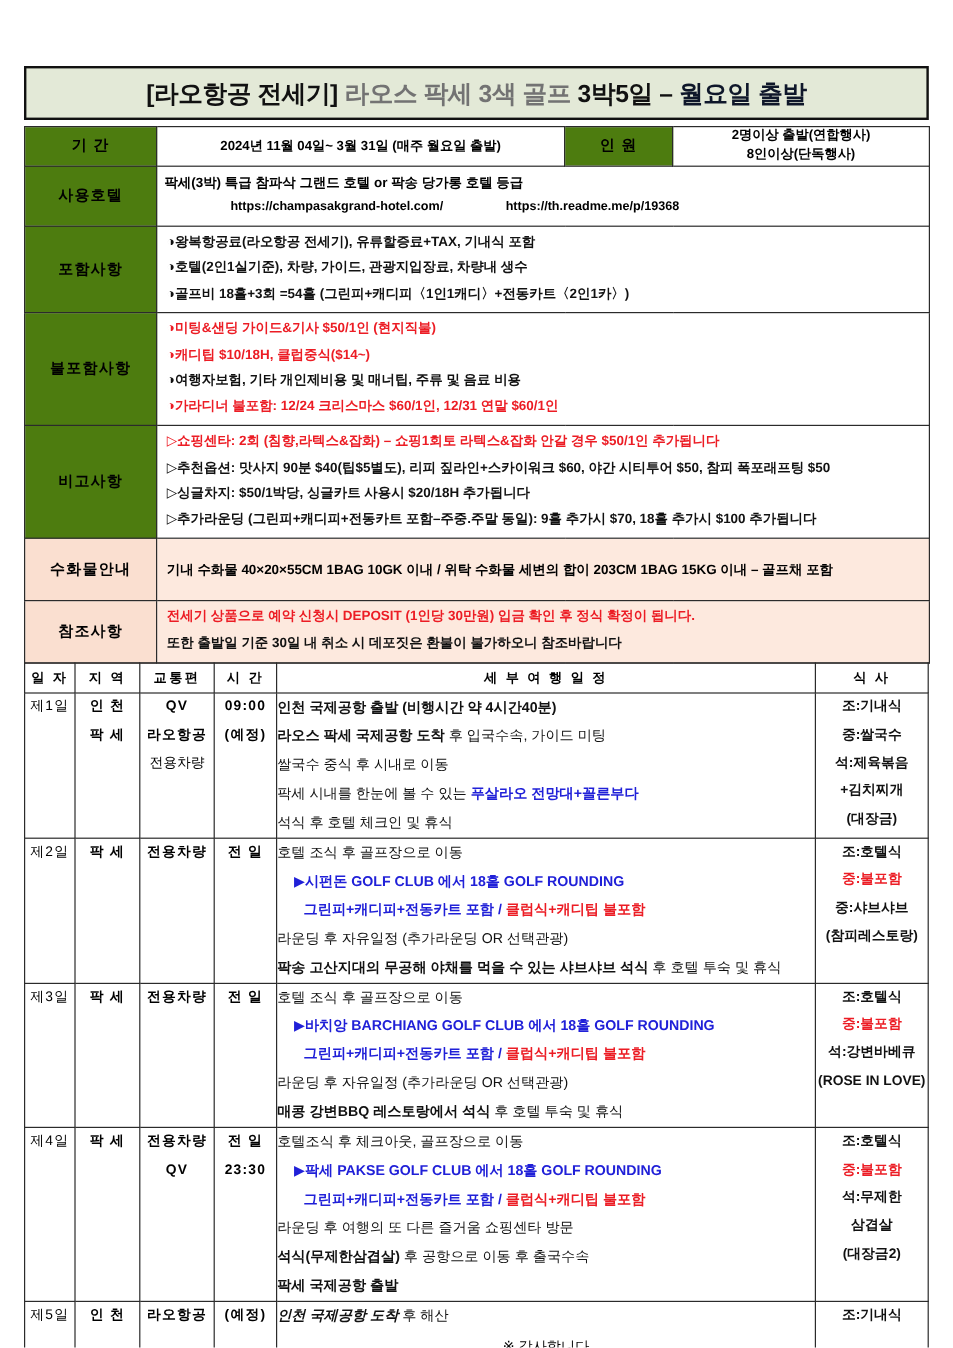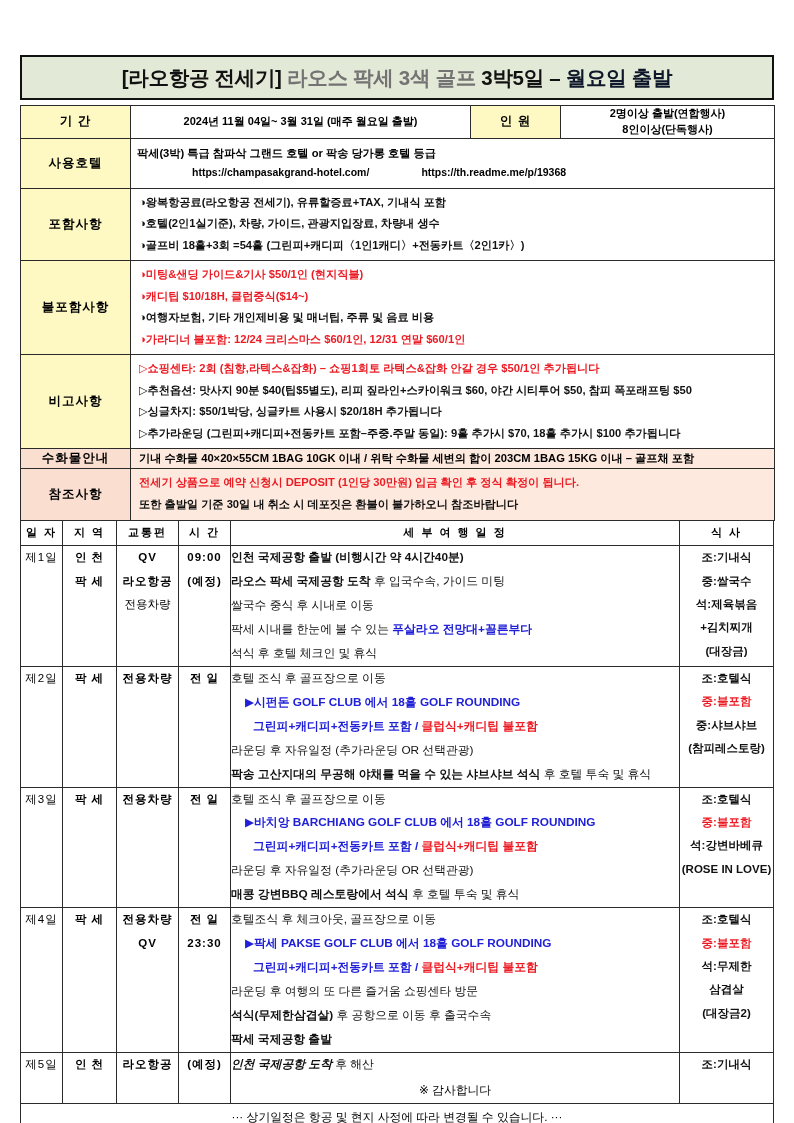--- a/index.html
+++ b/index.html
@@ -50,21 +50,21 @@
   }
   .info-table {
     margin-top: 5px;
   }
   .info-table td {
     border: 1px solid #2b2b2b;
     padding: 0;
     vertical-align: middle;
   }
   .lbl {
-    background: #fef9c3;
+    background: #4d7c0f;
     text-align: center;
     font-weight: bold;
     font-size: 12.5px;
     letter-spacing: 1px;
     height: 100%;
   }
   .lbl-peach {
     background: #fadfd0;
     text-align: center;
     font-weight: bold;
@@ -101,21 +101,21 @@
     font-size: 10.5px;
     font-weight: bold;
     line-height: 1.9;
     padding-left: 55px;
   }
   .hotel-urls .u2 { padding-left: 52px; }
 
   .bag-line {
     font-size: 11.2px;
     font-weight: bold;
-    padding: 2px 8px;
+    padding: 18px 8px;
     white-space: nowrap;
   }
   .ref-block { padding: 3px 0 4px 8px; }
   .ref-block .ln {
     font-size: 11.2px;
     font-weight: bold;
     line-height: 1.95;
   }
 
   

